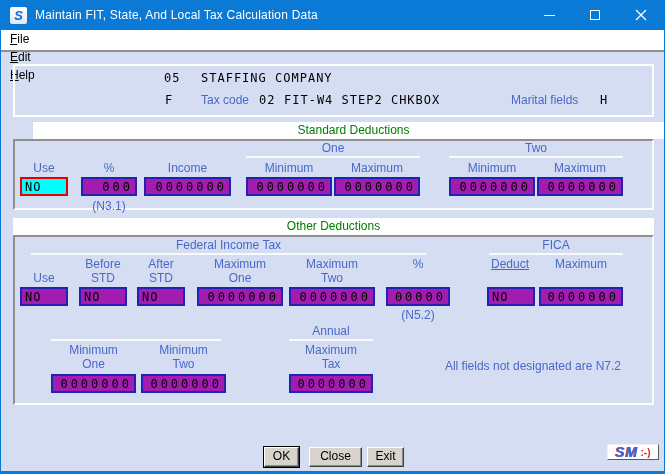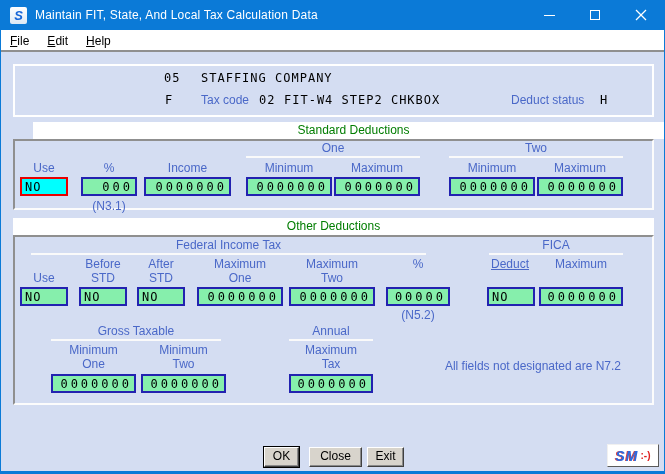--- a/index.html
+++ b/index.html
@@ -20,37 +20,37 @@
     color:#1565d8; font-weight:bold; font-size:13px; font-style:italic;
   }
   .title-text { margin-left:8px; font-size:12px; letter-spacing:.2px; }
   .caption-buttons { margin-left:auto; display:flex; height:30px; }
   .cap-btn { width:46px; height:30px; display:flex; align-items:center; justify-content:center; }
   .glyph-min { width:11px; height:1px; background:#fff; display:block; }
   .glyph-max { width:10px; height:10px; border:1px solid #fff; display:block; }
   
   .menubar {
     position:absolute; left:0; top:30px; right:0; height:22px; background:#fff;
-    border-bottom:2px solid #8f8f8f; display:flex; align-items:flex-end; font-size:12px; color:#000;
+    border-bottom:2px solid #8f8f8f; display:flex; align-items:flex-start; font-size:12px; color:#000;flex-direction:column;
   }
   .menu-item { padding:2px 9px; }
   .menu-item u { text-decoration:underline; }
   
   .lbl { position:absolute; color:#4a68c8; font-size:12px; text-align:center; white-space:nowrap; }
   .lbl.left { text-align:left; } .lbl.right { text-align:right; }
   .val { position:absolute; color:#000; font-size:12px; white-space:nowrap;
          font-family:"DejaVu Sans Mono", monospace; letter-spacing:1px; }
   .rule { position:absolute; height:2px; background:#fafafa; }
   .whitebox { position:absolute; border:2px solid #ffffff; }
   .greenbar { position:absolute; left:12px; width:641px; height:17px; background:#ffffff;
               color:#007d00; font-size:12px; text-align:center; line-height:17px; }
   .panel { position:absolute; left:12px; width:641px;
            border-top:2px solid #8f8f8f; border-left:2px solid #8f8f8f;
            border-bottom:2px solid #fcfcfc; border-right:2px solid #fcfcfc; }
-  .field { position:absolute; height:19px; background:#86efac; border:2px solid #2222b0;
+  .field { position:absolute; height:19px; background:#a21caf; border:2px solid #2222b0;
            font-family:"DejaVu Sans Mono", monospace; font-size:12px; color:#000;
            display:flex; align-items:center; overflow:hidden; }
   .field.num { justify-content:flex-end; padding-right:2px; letter-spacing:3px; }
   .field.txt { justify-content:flex-start; padding-left:3px; letter-spacing:1px; }
   .field.focus { background:#00ffff; border:2px solid #e80000; }
   
   .btn { position:absolute; height:20px; background:#d8d4cc; color:#000; font-size:12px;
          font-family:"Liberation Sans", sans-serif; text-align:center; line-height:17px;
          border-top:1px solid #ffffff; border-left:1px solid #ffffff;
          border-right:1px solid #404040; border-bottom:1px solid #404040;
@@ -95,21 +95,21 @@
     <div class="menu-item"><u>H</u>elp</div>
   </div>
 
   <div class="whitebox" style="left:12px; top:64px; width:641px; height:53px;"></div>
   <div class="val" style="left:163px; top:71px;">05</div>
   <div class="val" style="left:200px; top:71px;">STAFFING COMPANY</div>
   <div class="val" style="left:164px; top:93px;">F</div>
   <div class="lbl left" style="left:200px; top:93px; width:50px;">Tax code</div>
   <div class="val" style="left:258px; top:93px;">02</div>
   <div class="val" style="left:283px; top:93px;">FIT-W4 STEP2 CHKBOX</div>
-  <div class="lbl left" style="left:510px; top:93px; width:70px;">Deduct status</div>
+  <div class="lbl left" style="left:510px; top:93px; width:70px;">Marital fields</div>
   <div class="val" style="left:599px; top:93px;">H</div>
 
   <div class="greenbar" style="top:122px;margin-left:20px;">Standard Deductions</div>
   <div class="panel" style="top:139px; height:71px;"></div>
 
   <div class="lbl" style="left:245px; top:141px; width:174px;">One</div>
   <div class="rule" style="left:245px; top:156px; width:174px;"></div>
   <div class="lbl" style="left:448px; top:141px; width:174px;">Two</div>
   <div class="rule" style="left:448px; top:156px; width:174px;"></div>
 
@@ -155,39 +155,38 @@
   <div class="field txt" style="left:19px; top:287px; width:48px;">NO</div>
   <div class="field txt" style="left:78px; top:287px; width:48px;">NO</div>
   <div class="field txt" style="left:136px; top:287px; width:48px;">NO</div>
   <div class="field num" style="left:196px; top:287px; width:86px;">0000000</div>
   <div class="field num" style="left:288px; top:287px; width:86px;">0000000</div>
   <div class="field num" style="left:385px; top:287px; width:64px;">00000</div>
   <div class="field txt" style="left:486px; top:287px; width:48px;">NO</div>
   <div class="field num" style="left:538px; top:287px; width:84px;">0000000</div>
   <div class="lbl" style="left:385px; top:308px; width:64px;">(N5.2)</div>
 
-  <div class="lbl" style="left:50px; top:324px; width:170px;">Gross Taxable</div>
   <div class="rule" style="left:50px; top:339px; width:170px;"></div>
   <div class="lbl" style="left:50px; top:343px; width:85px;">Minimum</div>
   <div class="lbl" style="left:50px; top:357px; width:85px;">One</div>
   <div class="lbl" style="left:140px; top:343px; width:85px;">Minimum</div>
   <div class="lbl" style="left:140px; top:357px; width:85px;">Two</div>
   <div class="field num" style="left:50px; top:374px; width:85px;">0000000</div>
   <div class="field num" style="left:140px; top:374px; width:85px;">0000000</div>
 
   <div class="lbl" style="left:288px; top:324px; width:84px;">Annual</div>
   <div class="rule" style="left:288px; top:339px; width:84px;"></div>
   <div class="lbl" style="left:288px; top:343px; width:84px;">Maximum</div>
   <div class="lbl" style="left:288px; top:357px; width:84px;">Tax</div>
   <div class="field num" style="left:288px; top:374px; width:84px;">0000000</div>
 
   <div class="lbl" style="left:432px; top:359px; width:200px;">All fields not designated are N7.2</div>
 
   <div class="btn default" style="left:263px; top:447px; width:35px;">OK</div>
   <div class="btn" style="left:308px; top:447px; width:53px;">Close</div>
   <div class="btn" style="left:366px; top:447px; width:37px;text-align:center;">Exit</div>
 
-  <div class="logo-badge" style="left:606px; top:444px; width:52px; height:23px;">
+  <div class="logo-badge" style="left:606px; top:444px; width:52px; height:16px;">
     <span class="logo-sm">SM</span>
     <span class="logo-smiley">:-)</span>
   </div>
 
 </div>
 
 </body></html>

